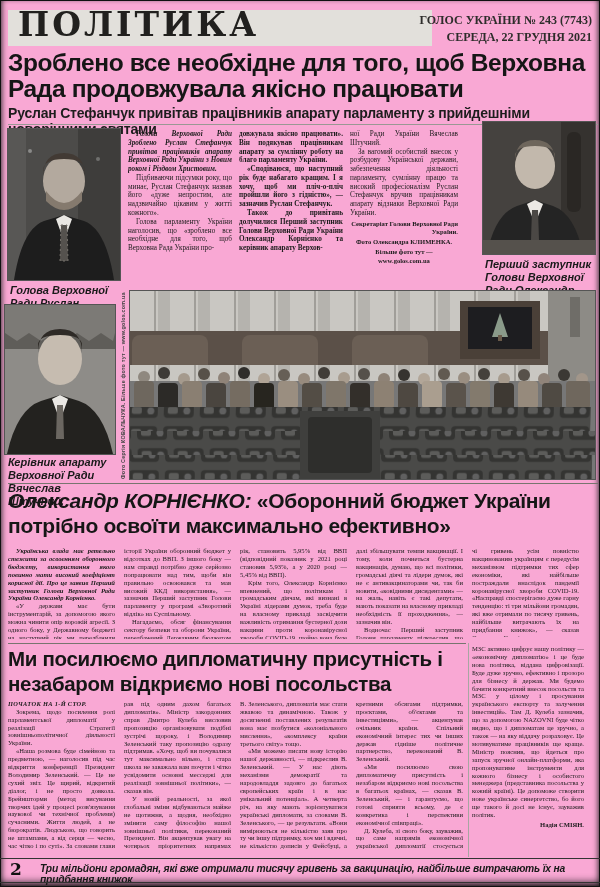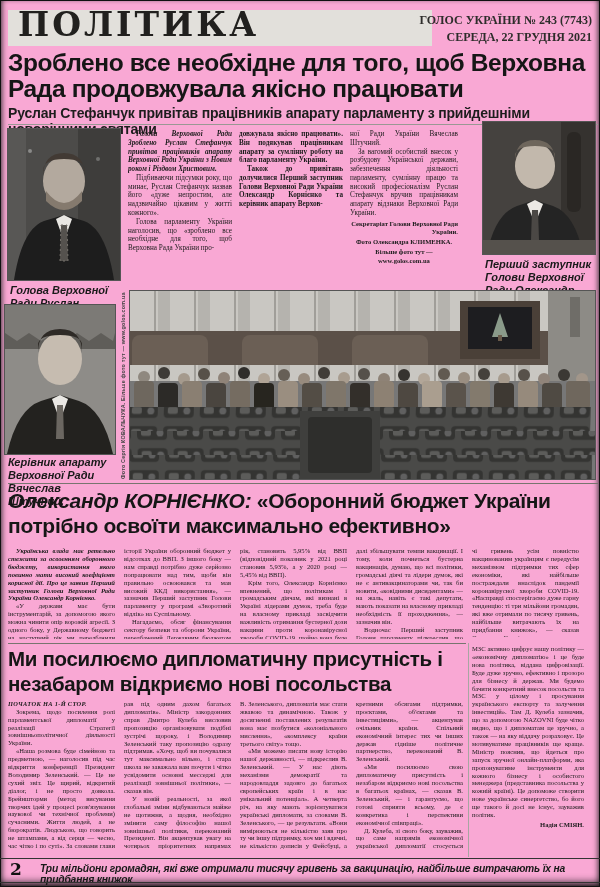--- a/index.html
+++ b/index.html
@@ -72,20 +72,21 @@
   </div>
   <div class="abs caption" style="left:10px;top:284px;width:110px;">Голова Верховної Ради Руслан Стефанчук.</div>
 
   <div class="abs a1col" style="left:128px;top:130px;">
     <p class="bp ind introp">Голова Верховної Ради Зроблено Руслан Стефанчук привітав працівників апарату Верховної Ради України з Новим роком і Різдвом Христовим.</p>
     <p class="bp ind">Підбиваючи підсумки року, що минає, Руслан Стефанчук назвав його «дуже непростим, але надзвичайно цікавим у житті кожного».</p>
     <p class="bp ind">Голова парламенту України наголосив, що «зроблено все необхідне для того, щоб Верховна Рада України про-</p>
   </div>
   <div class="abs a1col" style="left:239px;top:130px;font-weight:bold;">
     <p class="bp">довжувала якісно працювати». Він подякував працівникам апарату за сумлінну роботу на благо парламенту України.</p>
+    <p class="bp ind">«Сподіваюся, що наступний рік буде набагато кращим. І я хочу, щоб ми пліч-о-пліч пройшли його з гідністю», — зазначив Руслан Стефанчук.</p>
     <p class="bp ind">Також до привітань долучилися Перший заступник Голови Верховної Ради України Олександр Корнієнко та керівник апарату Верхов-</p>
   </div>
   <div class="abs a1col" style="left:350px;top:130px;width:108px;">
     <p class="bp">ної Ради України Вячеслав Штучний.</p>
     <p class="bp ind">За вагомий особистий внесок у розбудову Української держави, забезпечення діяльності парламенту, сумлінну працю та високий професіоналізм Руслан Стефанчук вручив працівникам апарату відзнаки Верховної Ради України.</p>
     <div class="sig">Секретаріат Голови Верховної Ради України.</div>
     <div class="credit">Фото Олександра КЛИМЕНКА.</div>
     <div class="credit">Більше фото тут — www.golos.com.ua</div>
   </div>
 

